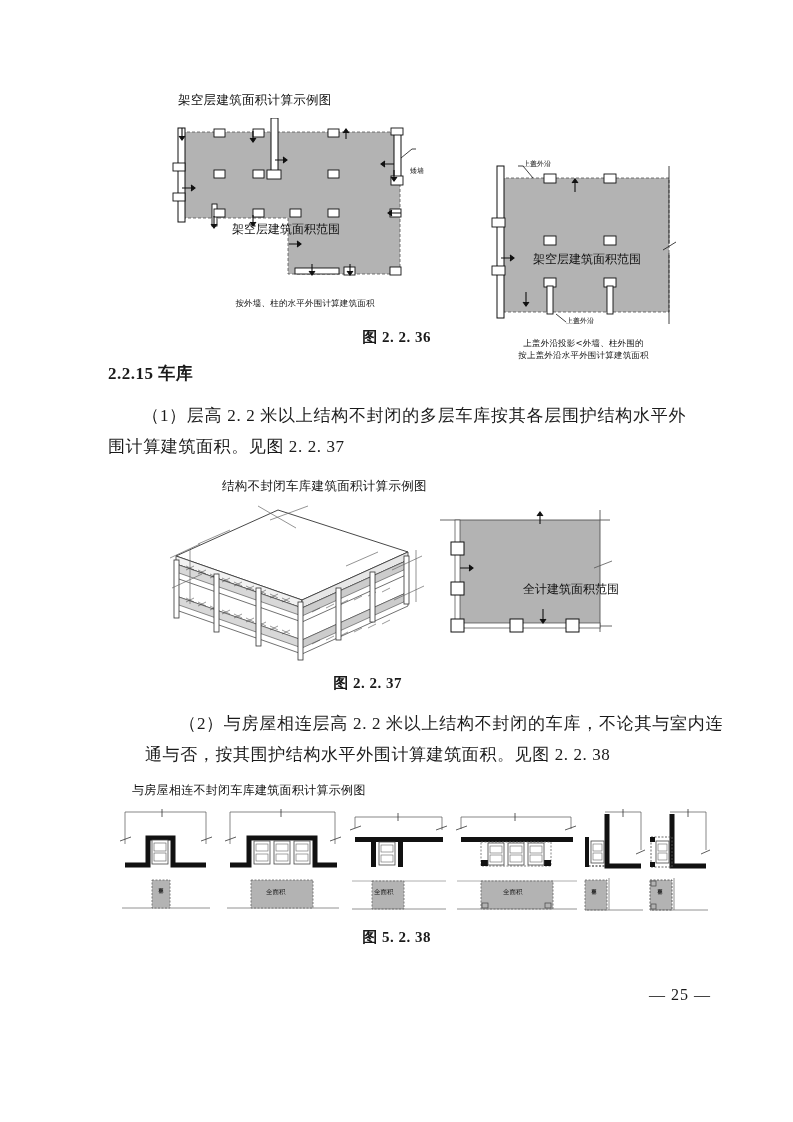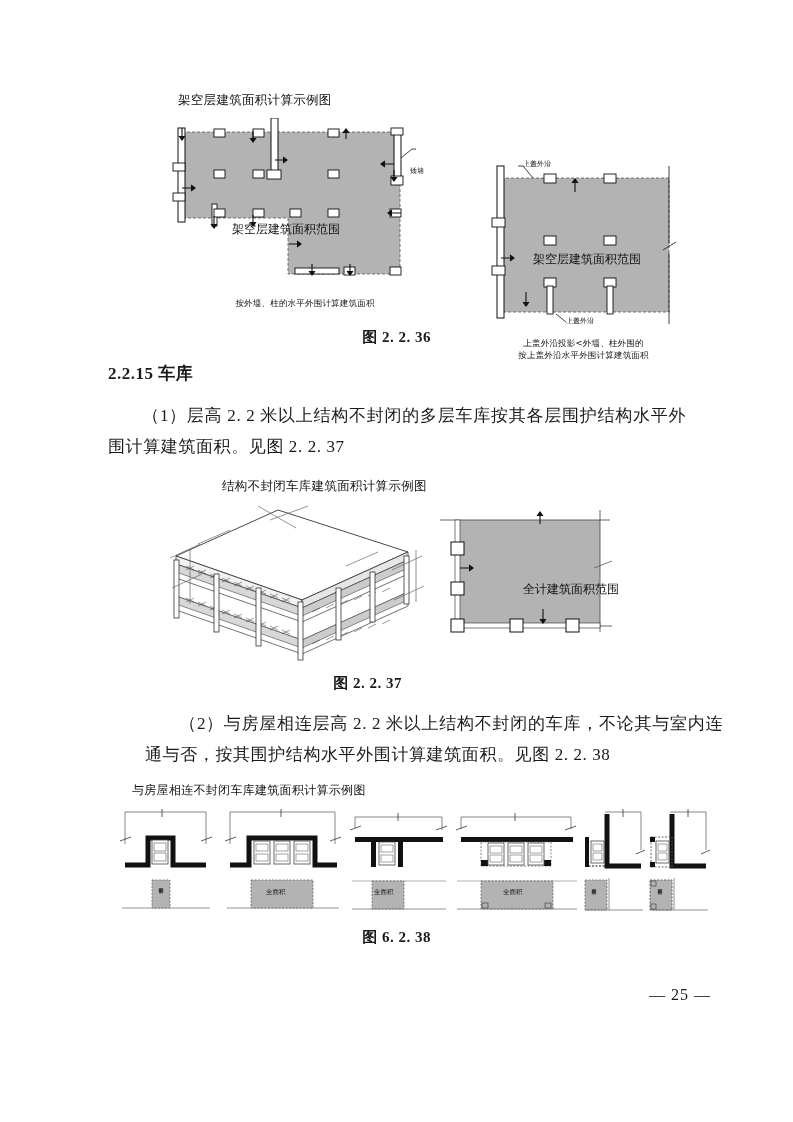--- a/index.html
+++ b/index.html
@@ -491,17 +491,17 @@
         <rect x="2" y="72" width="22" height="30" fill="#b3b3b3" stroke="#555" stroke-width="0.9" stroke-dasharray="2,1.5"></rect>
         <rect x="3" y="73" width="5" height="5" fill="none" stroke="#444" stroke-width="0.7"></rect>
         <rect x="3" y="96" width="5" height="5" fill="none" stroke="#444" stroke-width="0.7"></rect>
         <path d="M26,70 L26,102" stroke="#777" stroke-width="0.8" fill="none"></path>
         <path d="M2,102 L60,102" stroke="#777" stroke-width="0.8" fill="none"></path>
       </svg>
       <div class="vert-label abs" style="left:9px; top:77px;">全面积</div>
     </div>
   </div>
 
-  <div class="fig-caption abs" style="left:0px; top:928px; width:793px;">图 6. 2. 38</div>
+  <div class="fig-caption abs" style="left:0px; top:928px; width:793px;">图 5. 2. 38</div>
 
   <div class="page-number" style="right:82px; top:986px;">— 25 —</div>
 
 </div>
 
 </body></html>

